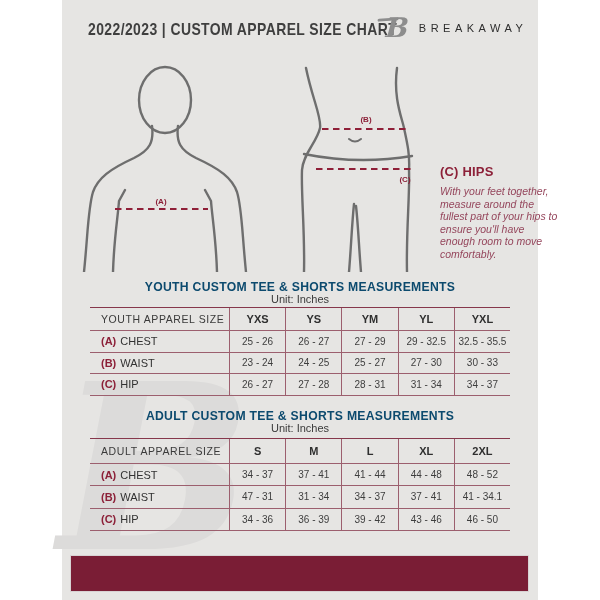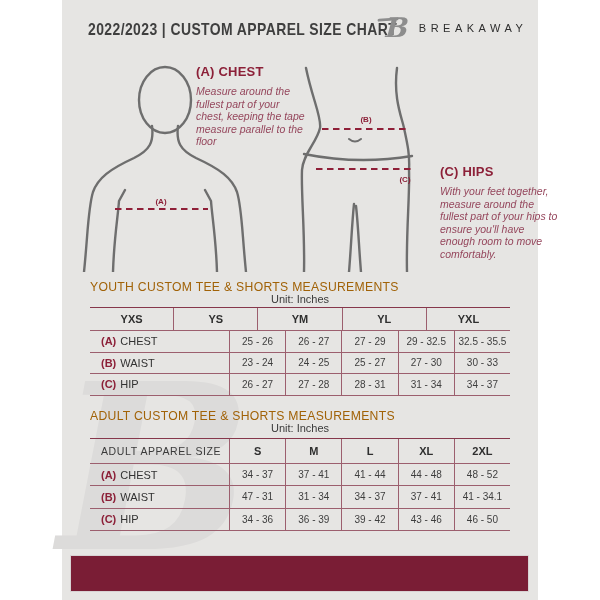--- a/index.html
+++ b/index.html
@@ -40,21 +40,21 @@
   .instr{position:absolute;}
   .instr h3{font-size:13px;font-weight:bold;color:var(--maroon-head);margin-bottom:6px;letter-spacing:.2px;}
   .instr p{font-size:10.5px;line-height:12.6px;font-style:italic;color:var(--maroon-text);}
 
   
   svg .body-line{fill:none;stroke:var(--fig);stroke-width:2.4;stroke-linecap:round;}
   svg .dash{stroke:var(--dash);stroke-width:2.2;stroke-dasharray:6.5 4.5;fill:none;}
   svg .fig-label{font-family:"Liberation Sans",sans-serif;font-size:8px;font-weight:bold;fill:var(--maroon-head);}
 
   
-  .tbl-title{width:420px;left:90px;font-size:12.2px;font-weight:normal;color:#a16207;letter-spacing:.3px;}
+  .tbl-title{width:420px;left:90px;text-align:center;font-size:12.2px;font-weight:bold;color:#0c4a6e;letter-spacing:.3px;}
   .tbl-unit{width:420px;left:90px;text-align:center;font-size:11px;color:#3a3a3a;}
   .size-table{position:absolute;left:90px;width:420px;border-top:1.7px solid var(--line-dark);background:transparent;}
   .trow{display:flex;border-bottom:1.5px solid var(--line);}
   .cell{display:flex;align-items:center;justify-content:center;font-size:10px;color:#3e3e3e;}
   .cell + .cell{border-left:1.5px solid var(--line);}
   .label-cell{width:139px;flex:none;justify-content:flex-start;padding-left:11px;}
   .size-cell{flex:1;}
   .thead .size-cell{font-size:11px;font-weight:bold;color:#2f2f2f;}
   .thead .label-cell{font-size:10.5px;letter-spacing:.6px;color:#3a3a3a;}
   .row-label{font-size:11px;color:#323232;}
@@ -98,33 +98,30 @@
       <path class="body-line" d="M 21,96 Q 75,107 129,98"></path>
       <path class="body-line" style="stroke-width:2" d="M 66,81 Q 72,86 78,81"></path>
       <path class="body-line" d="M 71,146 C 69,165 68,190 66,214"></path>
       <path class="body-line" d="M 73,148 C 75,165 76,190 78,214"></path>
       <line class="dash" x1="39" y1="71" x2="127" y2="71"></line>
       <text class="fig-label" x="83" y="64" text-anchor="middle">(B)</text>
       <line class="dash" x1="33" y1="111" x2="130" y2="111"></line>
       <text class="fig-label" x="122" y="124" text-anchor="middle">(C)</text>
     </svg>
 
-    <div class="instr" style="left:196px;top:64px;width:112px;">
-      <h3>(A) CHEST</h3>
-      <p>Measure around the fullest part of your chest, keeping the tape measure parallel to the floor</p>
-    </div>
     <div class="instr" style="left:415px;top:164px;width:122px;margin-left:25px;">
       <h3>(C) HIPS</h3>
       <p>With your feet together, measure around the fullest part of your hips to ensure you'll have enough room to move comfortably.</p>
     </div>
 
     <div class="abs tbl-title" style="top:280px;">YOUTH CUSTOM TEE &amp; SHORTS MEASUREMENTS</div>
     <div class="abs tbl-unit" style="top:293px;">Unit: Inches</div>
     <div class="size-table yt" style="top:307px;">
       <div class="trow thead">
+        <div class="cell label-cell">YOUTH APPAREL SIZE</div>
         <div class="cell size-cell">YXS</div>
         <div class="cell size-cell">YS</div>
         <div class="cell size-cell">YM</div>
         <div class="cell size-cell">YL</div>
         <div class="cell size-cell">YXL</div>
       </div>
       <div class="trow">
         <div class="cell label-cell row-label">
           <span class="prefix">(A)</span>
           <span>CHEST</span>

